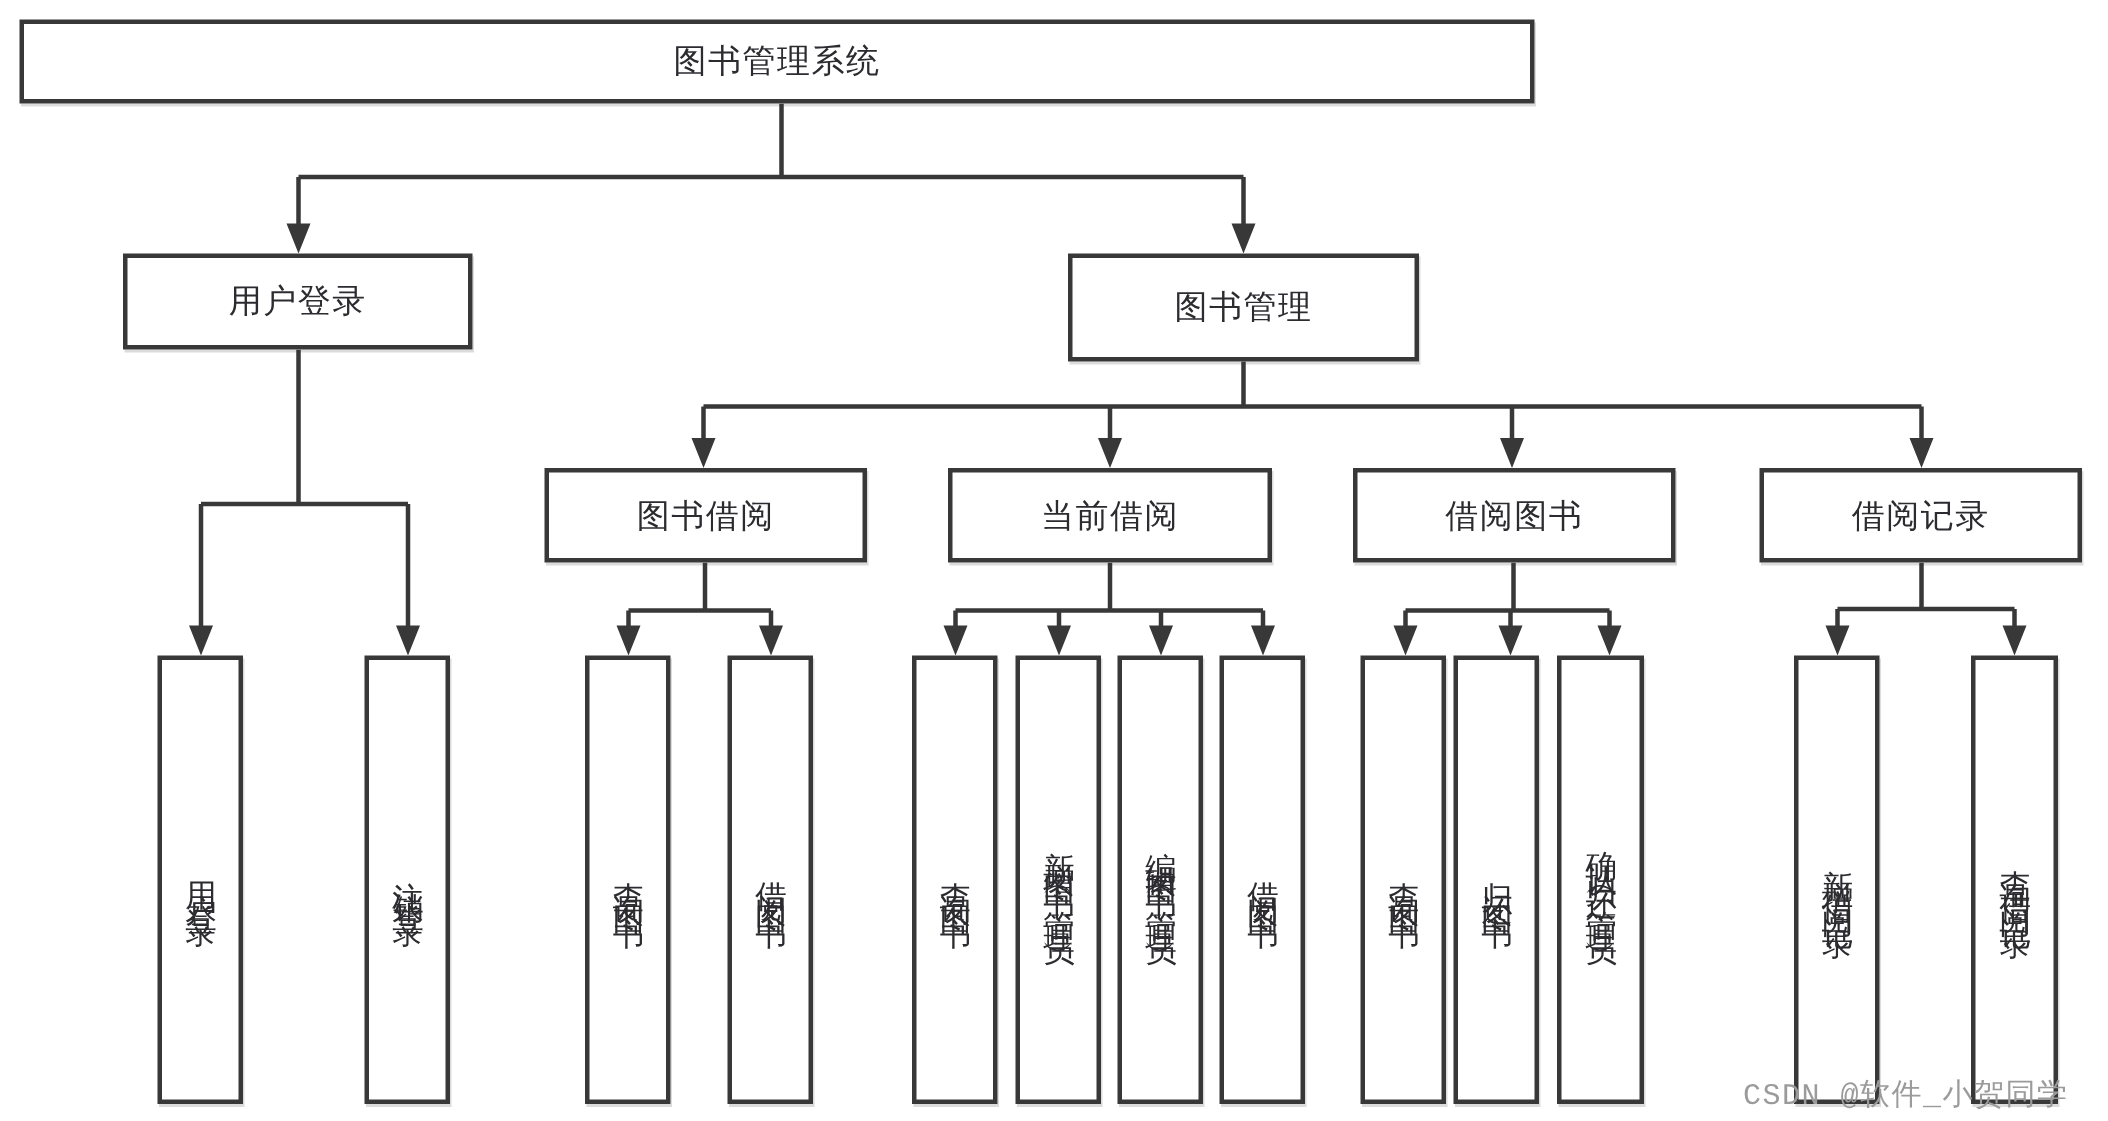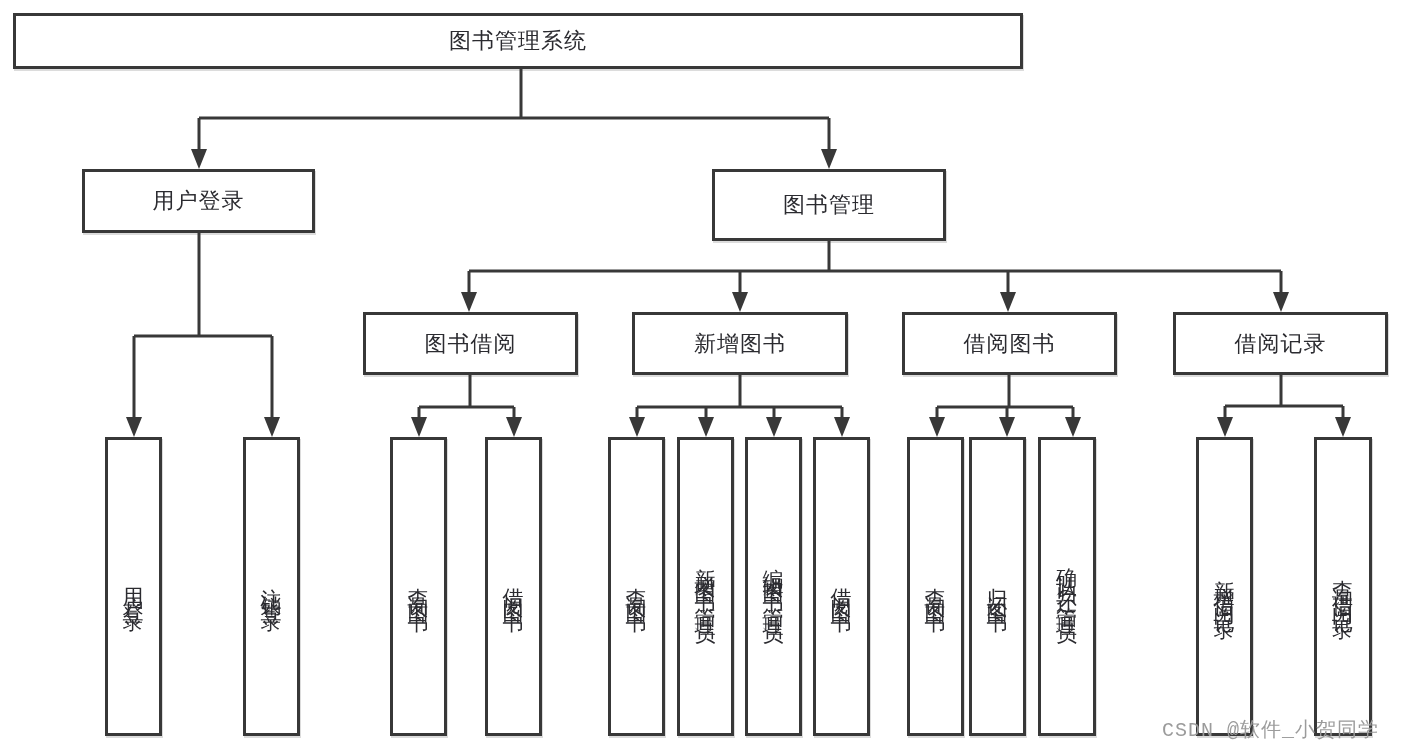--- a/index.html
+++ b/index.html
@@ -112,21 +112,21 @@
     <span>用户登录</span>
   </div>
   <div class="node hnode n-book-mgmt">
     <span>图书管理</span>
   </div>
 
   <div class="node hnode n-new-book-rec">
     <span>图书借阅</span>
   </div>
   <div class="node hnode n-book-borrow">
-    <span>新增图书</span>
+    <span>当前借阅</span>
   </div>
   <div class="node hnode n-current-borrow">
     <span>借阅图书</span>
   </div>
   <div class="node hnode n-borrow-records">
     <span>借阅记录</span>
   </div>
 
   <div class="node vnode leaf l-user-login">
     <span class="vtxt">用户登录</span>

